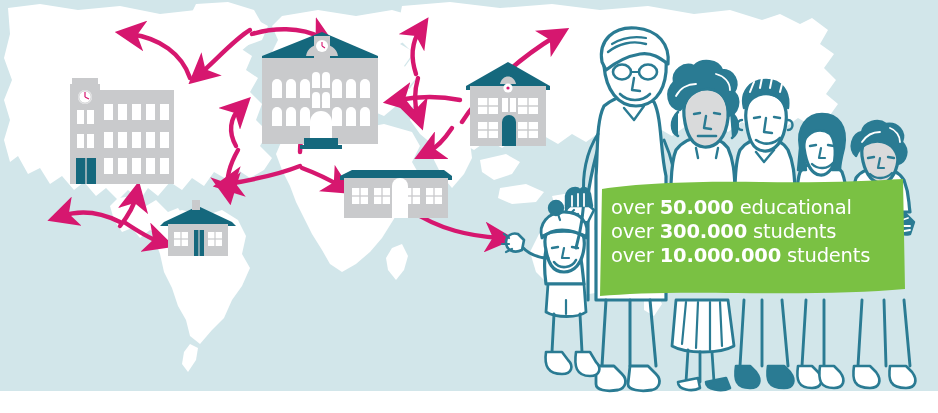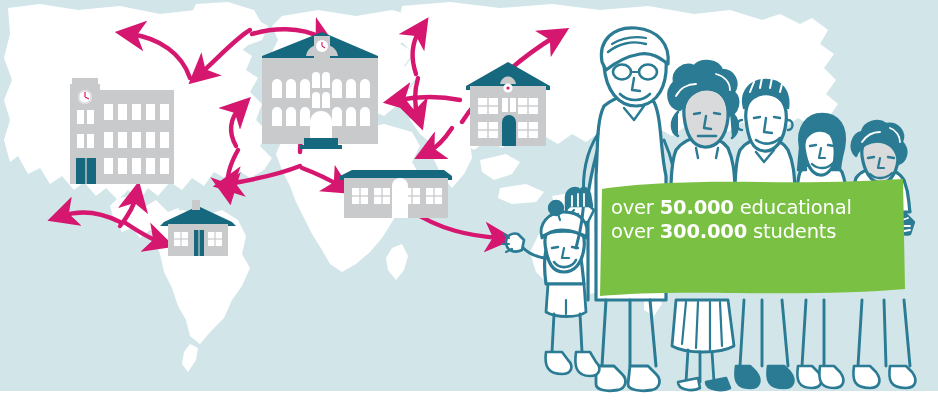--- a/index.html
+++ b/index.html
@@ -466,15 +466,16 @@
 
   <svg class="layer" style="z-index:30;" viewBox="0 0 938 413" width="938" height="413">
     <path d="M602 189 C 640 183, 700 181, 760 182 C 820 183, 870 181, 903 179
              L905 289 C 862 293, 800 294, 738 293 C 676 292, 632 293, 600 296
              L602 189 Z" fill="#7ac143"></path>
   </svg>
 
   <div id="banner-text">
     <div class="wrapln"><span>over </span><b>50.000</b><span> educational</span><br></div>
     <div class="ln"><span>over </span><b>300.000</b><span> students</span></div>
+    <div class="ln"><span>over </span><b>10.000.000</b><span> students</span></div>
   </div>
 
 </div>
 
 </body></html>

